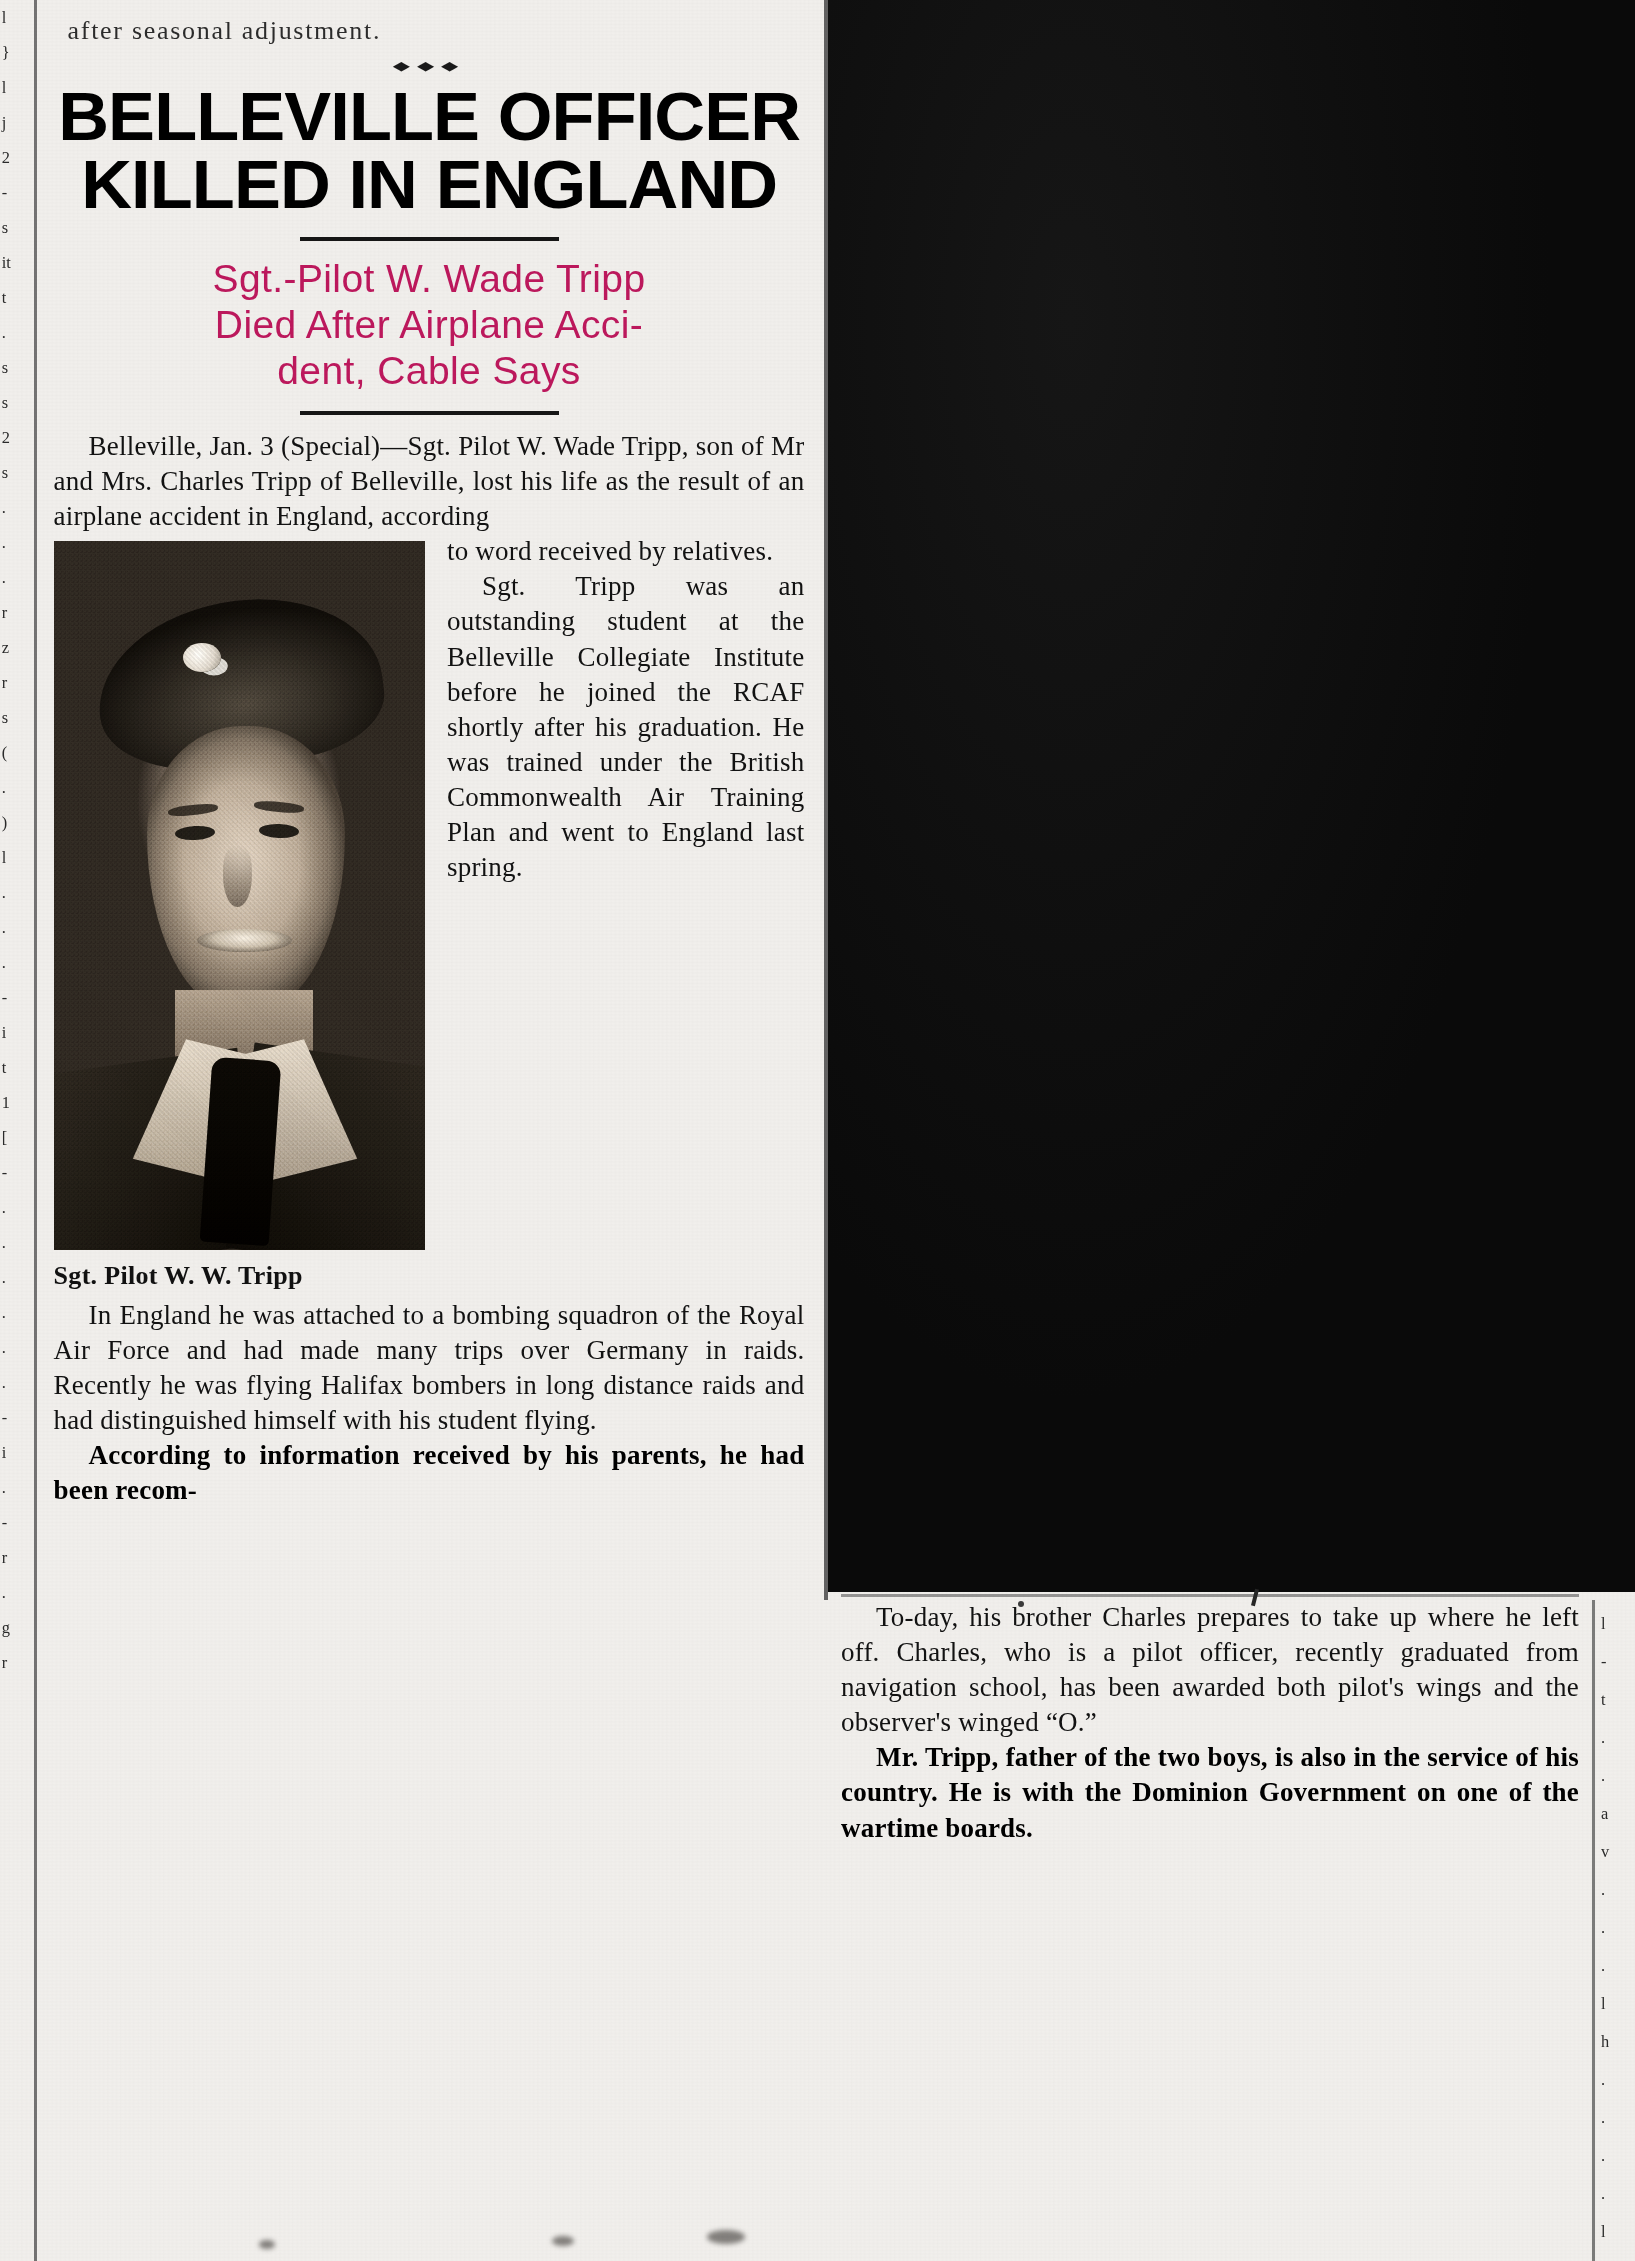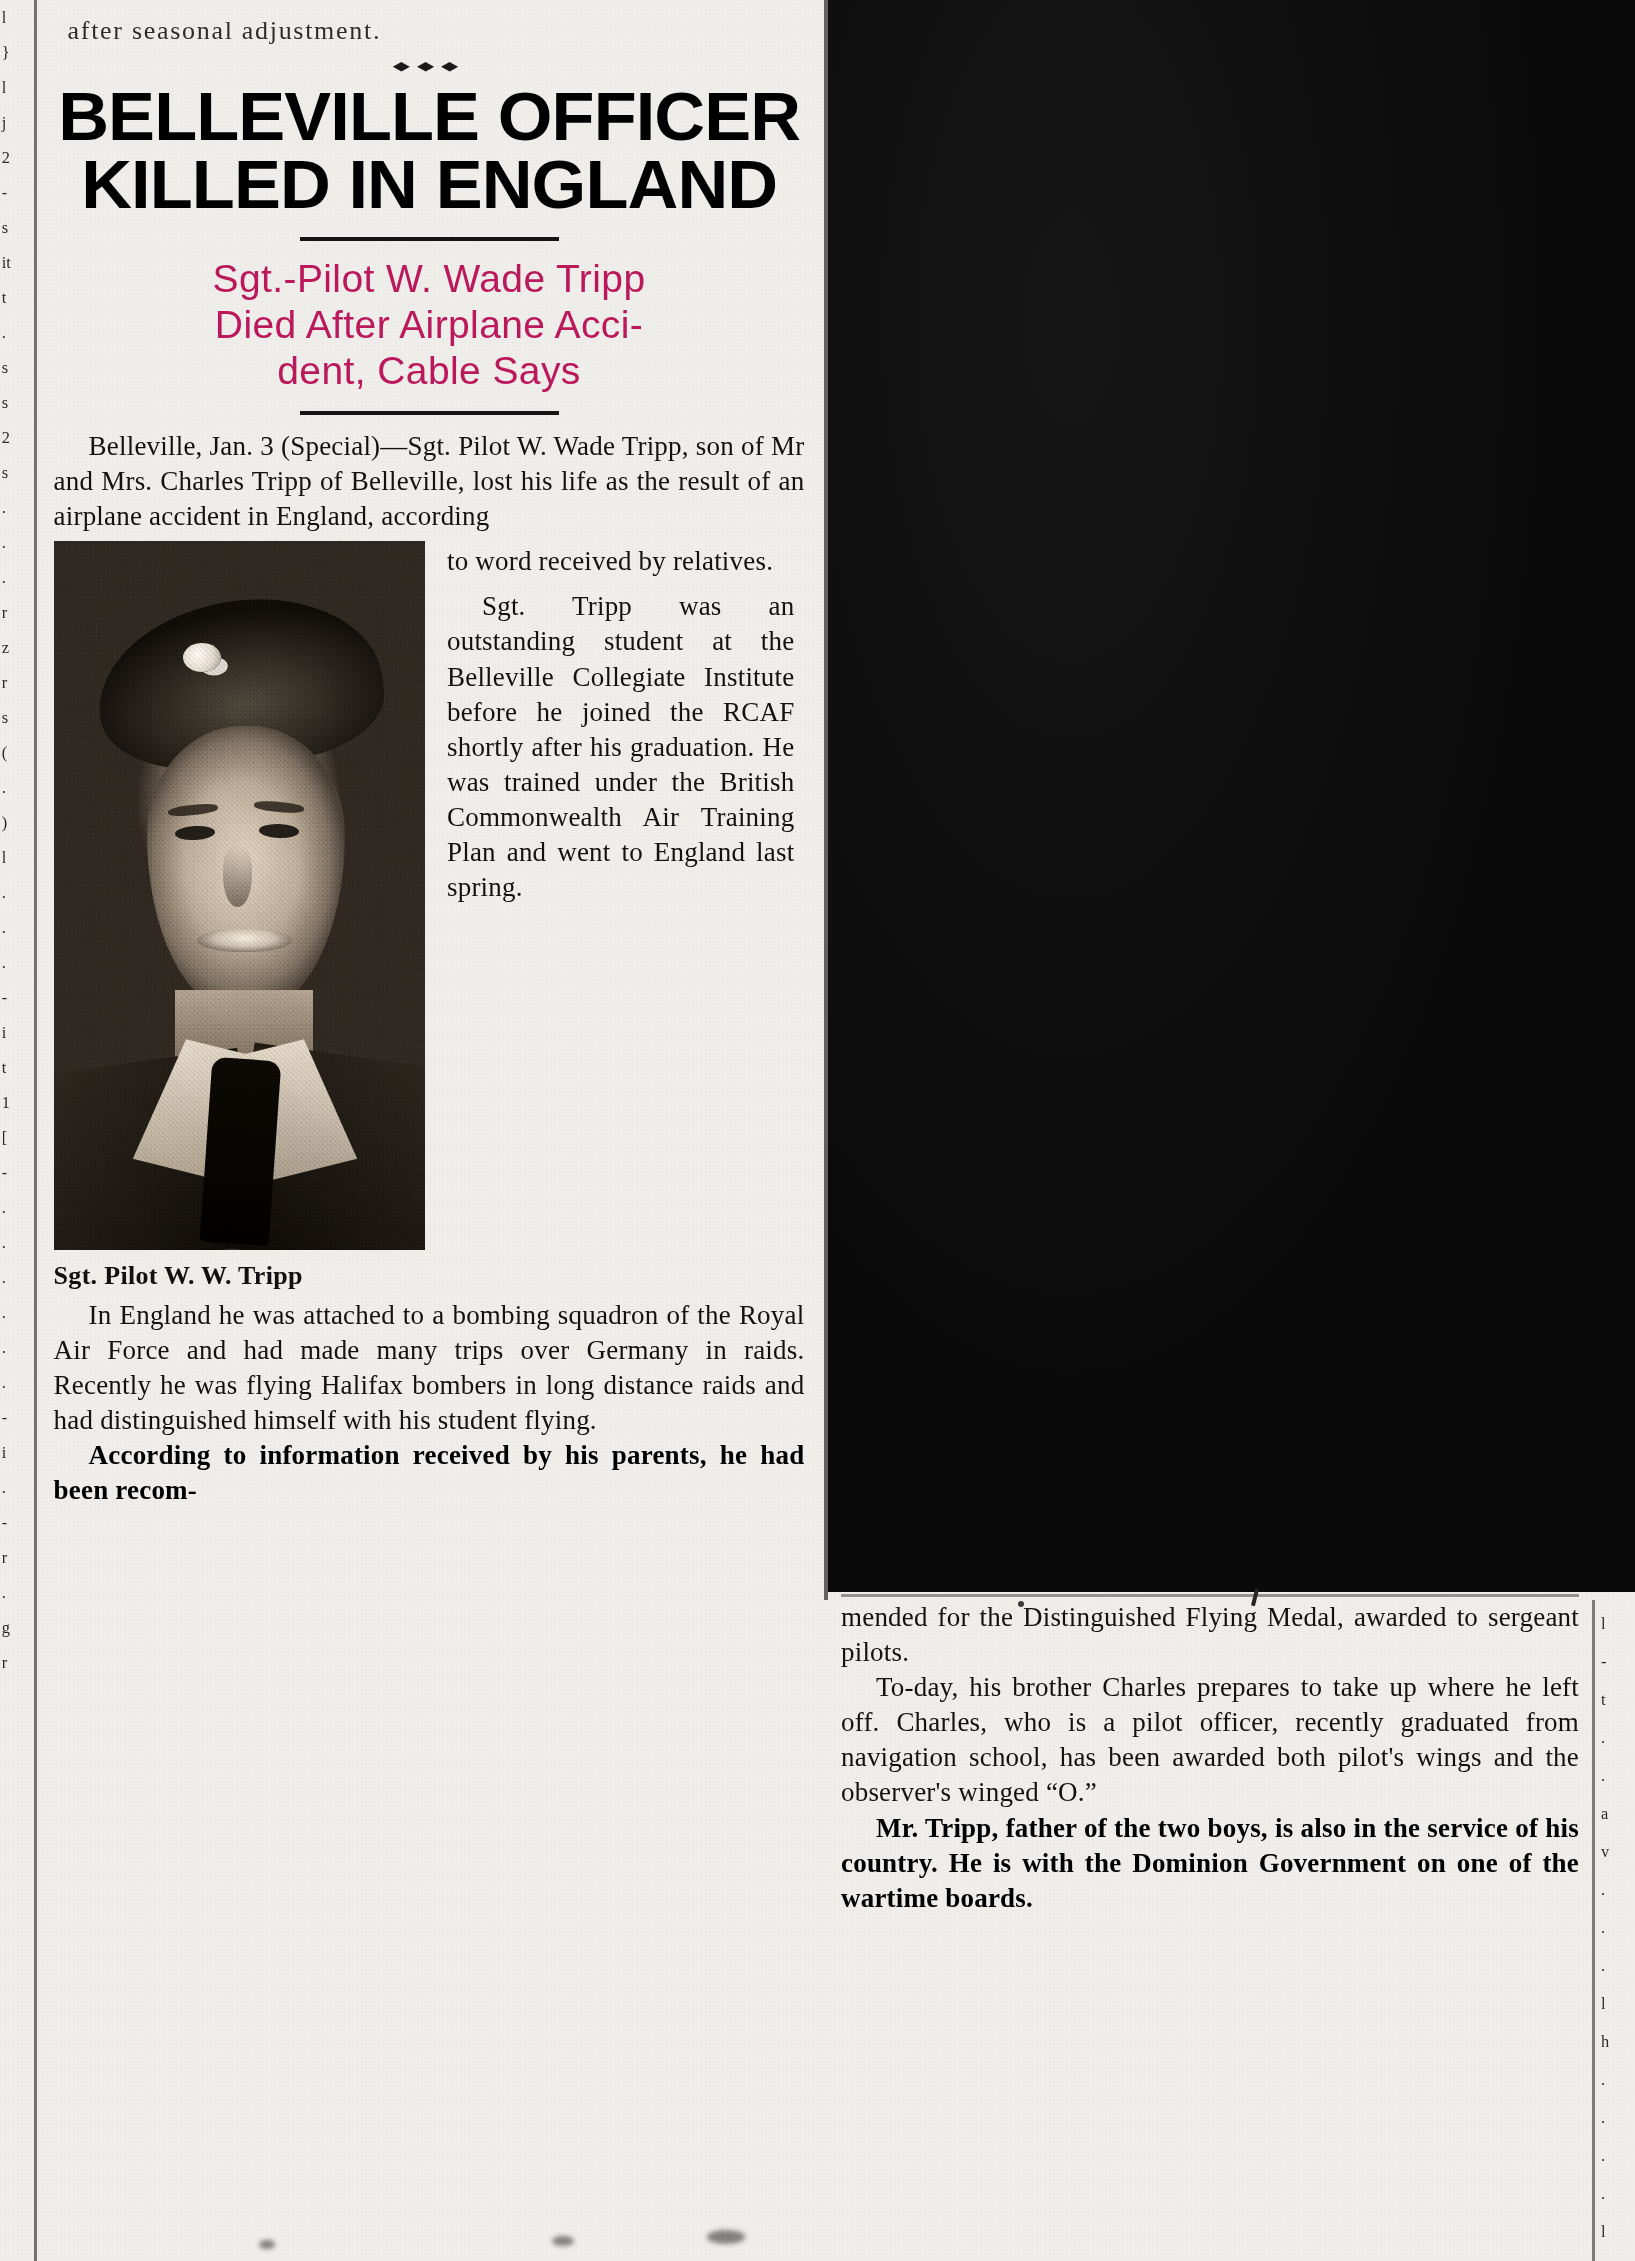--- a/index.html
+++ b/index.html
@@ -256,21 +256,21 @@
   }
 
   
   .wrapcol {
     font-family: "Liberation Serif", serif;
     font-size: 27px;
     line-height: 1.30;
     text-align: justify;
     color: #121212;
   }
-  .wrapcol p { margin:10px; }
+  .wrapcol p { margin:0; }
   .clear { clear: both; }
 
   
   .rule-mid {
     position: absolute;
     left: 824px;
     top: 0;
     width: 3.5px;
     height: 1600px;
     background: #3f3f3f;
@@ -446,21 +446,20 @@
   <div class="rule-mid"></div>
 
   <div class="dark-plate"></div>
 
   <div class="rule-right-top"></div>
   <div class="tickmark"></div>
   <div class="dot-right"></div>
 
   <div class="col-right">
     <div class="body">
-      <p>mended for the Distinguished Flying Medal, awarded to sergeant pilots.</p>
       <p class="ind">To-day, his brother Charles prepares to take up where he left off. Charles, who is a pilot officer, recently graduated from navigation school, has been awarded both pilot's wings and the observer's winged “O.”</p>
       <p class="ind smudge2">Mr. Tripp, father of the two boys, is also in the service of his country. He is with the Dominion Government on one of the wartime boards.</p>
     </div>
   </div>
 
   <div class="rule-far-right"></div>
   <div class="right-sliver">l
 -
 t
 .

